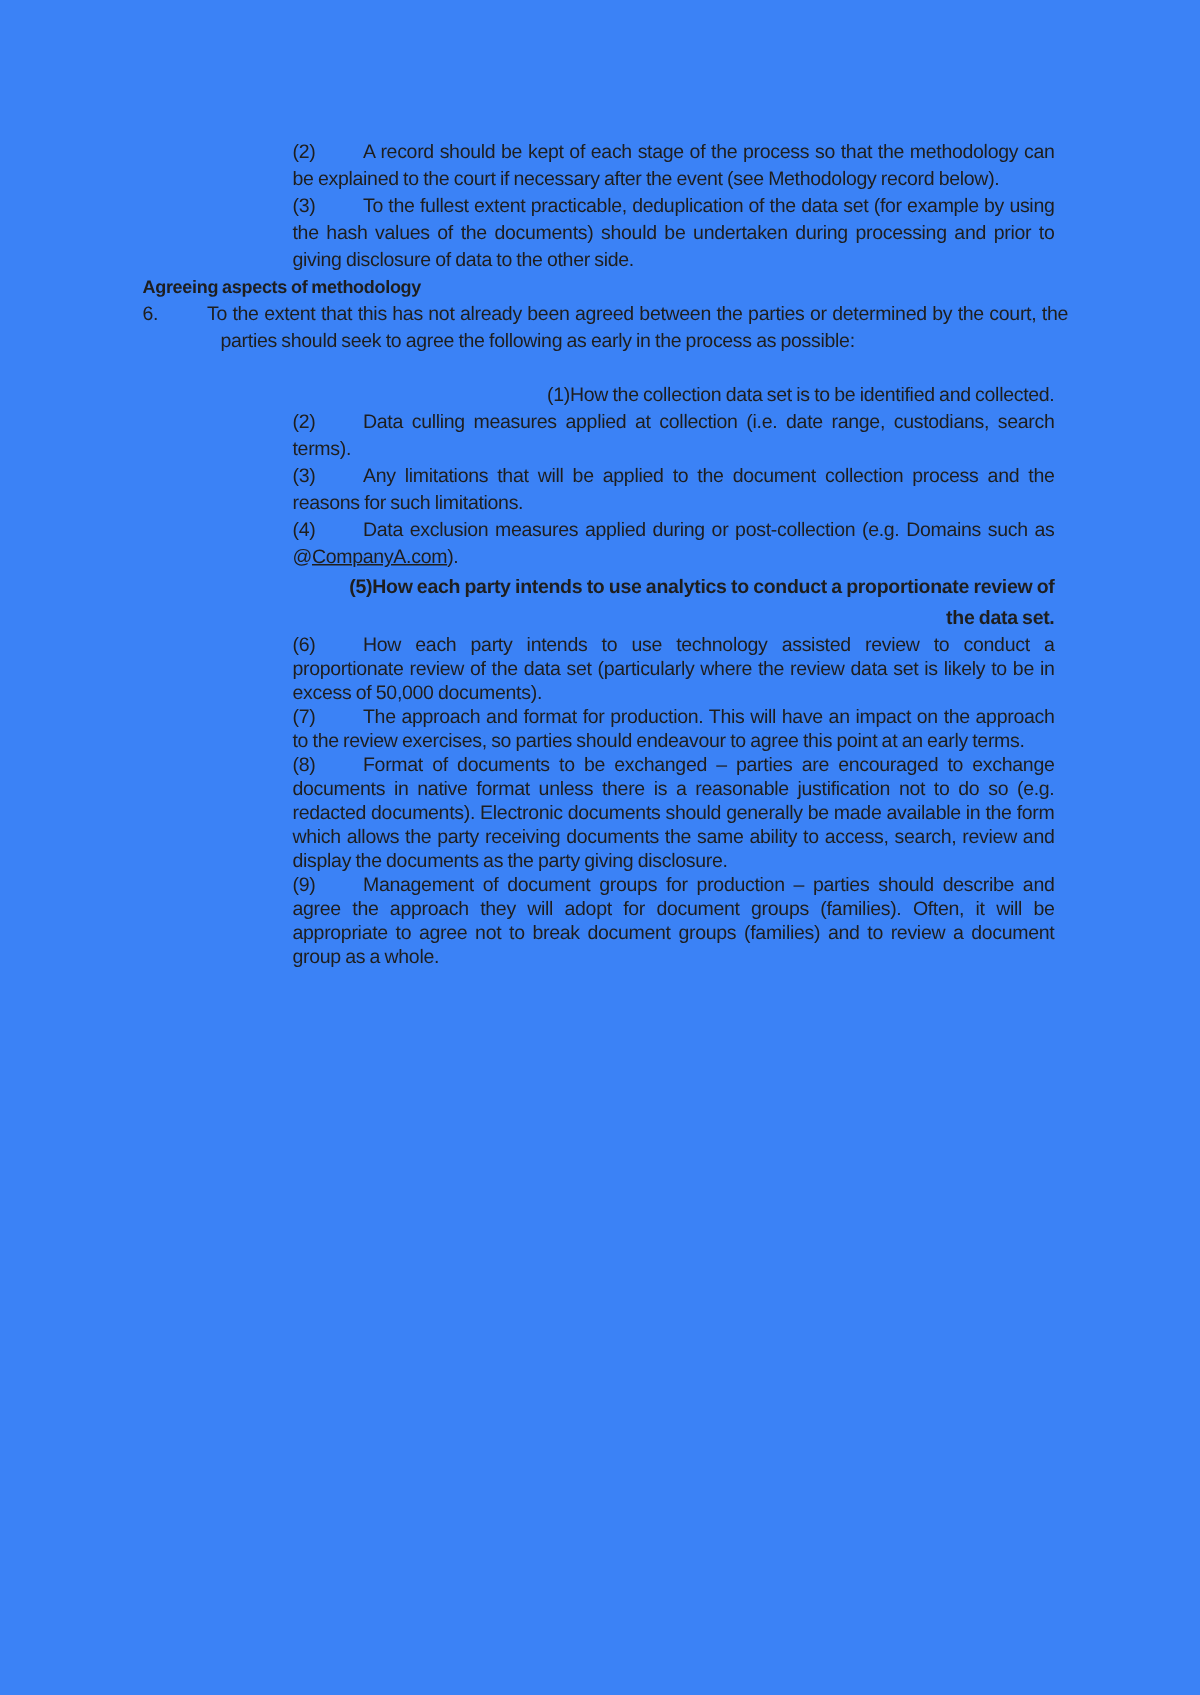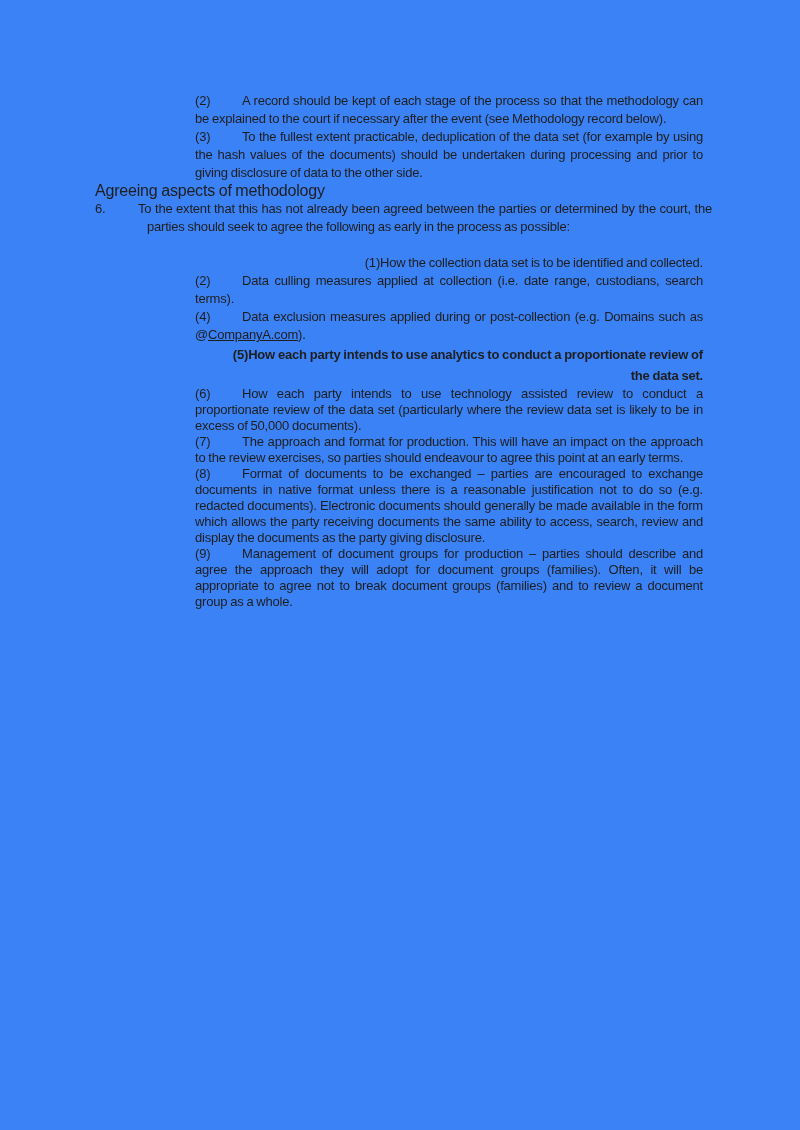--- a/index.html
+++ b/index.html
@@ -33,22 +33,22 @@
   }
   p.item.jst { text-align: justify; }
   p.item.tall { line-height: 21px; font-weight: bold; }
   p.item.tight { line-height: 16px; }
   .num {
     display: inline-block;
     width: 47px;
   }
   h2.heading {
     margin: 0 0 0 95px;
-    font-size: 16px;
-    font-weight: normal;
+    font-size: 12px;
+    font-weight: bold;
     line-height: 18px;
   }
   .clause {
     position: relative;
     margin-left: 95px;
     width: 608px;
   }
   .clause-num {
     position: absolute;
     left: 0;
@@ -91,20 +91,21 @@
 
     <div class="clause mb18">
       <span class="clause-num">6.</span>
       <div class="clause-text">To the extent that this has not already been agreed between the parties or determined by the court, the parties should seek to agree the following as early in the process as possible:</div>
     </div>
 
     <p class="item mb19"><span class="num">(1)</span><span>How the collection data set is to be identified and collected.</span></p>
 
     <p class="item jst mb14"><span class="num">(2)</span><span>Data culling measures applied at collection (i.e. date range, custodians, search terms).</span></p>
 
+    <p class="item jst mb15"><span class="num">(3)</span><span>Any limitations that will be applied to the document collection process and the reasons for such limitations.</span></p>
 
     <p class="item jst mb16"><span class="num">(4)</span><span>Data exclusion measures applied during or post-collection (e.g. Domains such as @</span><a class="doc-link">CompanyA.com</a><span>).</span></p>
 
     <p class="item tall mb11"><span class="num">(5)</span><span>How each party intends to use analytics to conduct a proportionate review of the data set.</span></p>
 
     <p class="item jst tight mb6"><span class="num">(6)</span><span>How each party intends to use technology assisted review to conduct a proportionate review of the data set (particularly where the review data set is likely to be in excess of 50,000 documents).</span></p>
 
     <p class="item jst tight mb6"><span class="num">(7)</span><span>The approach and format for production. This will have an impact on the approach to the review exercises, so parties should endeavour to agree this point at an early terms.</span></p>
 
     <p class="item jst tight mb6"><span class="num">(8)</span><span>Format of documents to be exchanged – parties are encouraged to exchange documents in native format unless there is a reasonable justification not to do so (e.g. redacted documents). Electronic documents should generally be made available in the form which allows the party receiving documents the same ability to access, search, review and display the documents as the party giving disclosure.</span></p>

